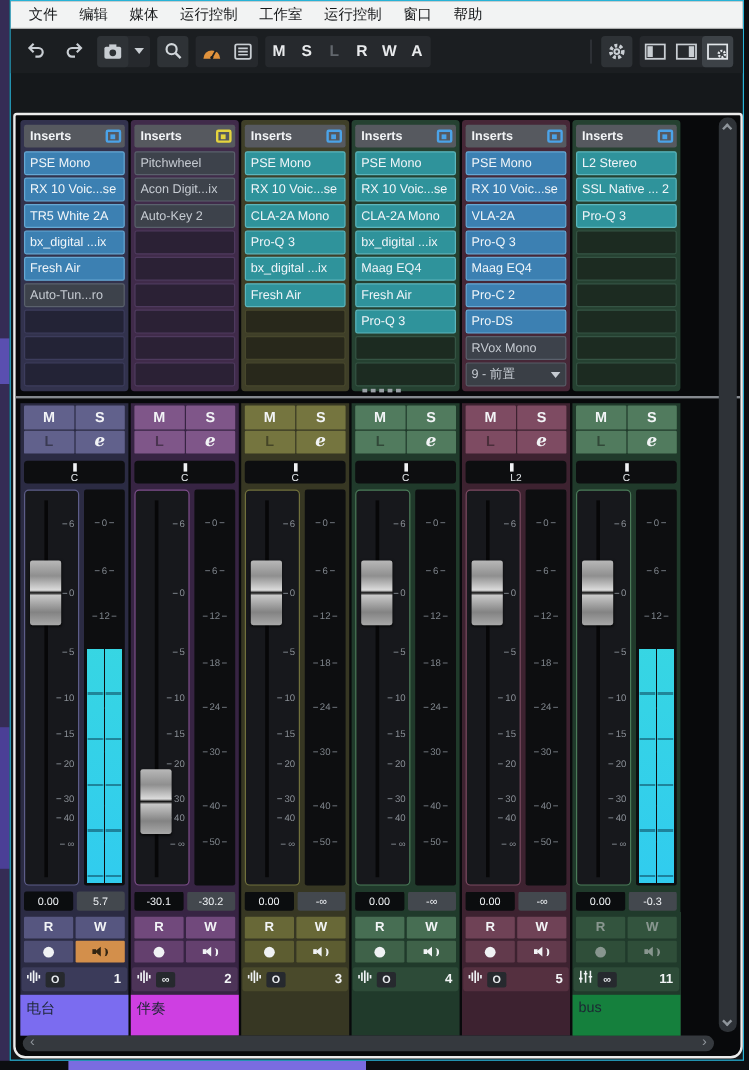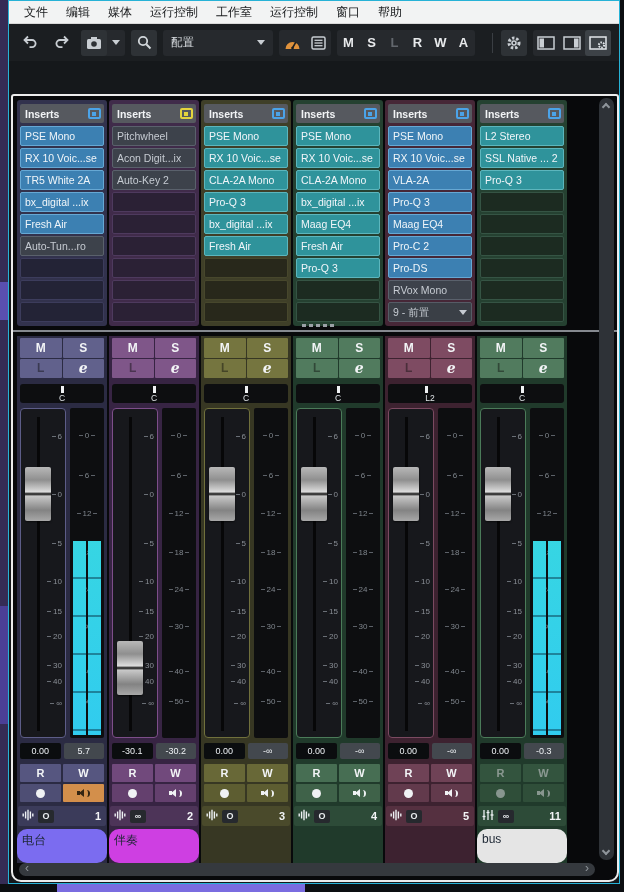--- a/index.html
+++ b/index.html
@@ -93,21 +93,21 @@
   .spk { position:relative; width:15px; height:10px; color:#f0f2f4; }
   .spk .box { position:absolute; left:1px; top:3px; width:3px; height:4px; background:currentColor; }
   .spk .tri { position:absolute; left:3px; top:1px; width:0; height:0; border-top:4px solid transparent; border-bottom:4px solid transparent; border-right:5px solid currentColor; }
   .spk .wave { position:absolute; left:10px; top:1.5px; width:4px; height:7px; border-right:2px solid currentColor; border-radius:0 5px 5px 0; }
   .dim50 { opacity:0.5; }
 
   .inforow { position:absolute; left:1px; top:470px; width:88px; height:20px; border-radius:2px; display:flex; align-items:center; padding:0 5px 0 4px; gap:4px; }
   .badge { width:16px; height:13px; background:#26292e; border-radius:2px; color:#e8ebee; font-size:9px; font-weight:bold; display:flex; align-items:center; justify-content:center; line-height:1; }
   .chnum { margin-left:auto; color:#f2f4f6; font-size:11px; font-weight:bold; }
 
-  .namebar { position:absolute; left:0; top:493px; width:90px; height:34px; padding:3px 5px; color:#1c2633; font-size:12px;border-radius:10px; }
+  .namebar { position:absolute; left:0; top:493px; width:90px; height:34px; padding:3px 5px; color:#1c2633; font-size:12px; }
 
   .vscroll { position:absolute; right:3px; top:2px; width:15px; height:762px; background:#2e3237; border-radius:7px; }
   .chev { position:absolute; left:4px; width:6px; height:6px; border-left:2px solid #8f959b; border-top:2px solid #8f959b; }
   .chev.up { top:6px; transform:rotate(45deg); }
   .chev.down { bottom:6px; transform:rotate(225deg); }
   .hscroll { position:absolute; left:6px; bottom:4px; width:576px; height:13px; background:#35393e; border-radius:7px; color:#8f959b; }
   .hscroll .ar { position:absolute; top:-1px; font-size:12px; line-height:13px; }
   .hscroll .ar.l { left:6px; }
   .hscroll .ar.r { right:6px; }
 </style>
@@ -156,24 +156,20 @@
       </span>
       <span class="tbtn" style="min-width:18px">
           <span class="tri-down"></span>
         </span>
     </span>
     <span class="tbtn">
       <svg width="15" height="15" viewBox="0 0 15 15">
         <circle cx="6" cy="6" r="4.2" fill="none" stroke="#d2d7db" stroke-width="1.8"></circle>
         <line x1="9.3" y1="9.3" x2="13.5" y2="13.5" stroke="#d2d7db" stroke-width="2"></line>
       </svg>
-    </span>
-    <span class="combo">
-      <span class="lbl">配置</span>
-      <span class="tri-down"></span>
     </span>
     <span class="tgroup">
       <span class="tbtn">
         <svg width="17" height="14" viewBox="0 0 17 14">
           <path d="M1.5 13 a7 7 0 0 1 14 0 Z" fill="#e0923c"></path>
           <line x1="8.5" y1="12" x2="11.8" y2="6.2" stroke="#1b1e21" stroke-width="1.6"></line>
           <circle cx="8.5" cy="12" r="1.3" fill="#1b1e21"></circle>
         </svg>
       </span>
       <span class="tbtn">
@@ -830,21 +826,21 @@
                   <line x1="6" y1="1" x2="6" y2="11"></line>
                   <line x1="10" y1="1" x2="10" y2="11"></line>
                   <line x1="0.5" y1="7.5" x2="3.5" y2="7.5"></line>
                   <line x1="4.5" y1="3.5" x2="7.5" y2="3.5"></line>
                   <line x1="8.5" y1="6" x2="11.5" y2="6"></line>
                 </g>
               </svg></span>
             <span class="badge">∞</span>
             <span class="chnum">11</span>
           </div>
-          <div class="namebar" style="background: #e5e5e5;">bus</div>
+          <div class="namebar" style="background: #15803d;">bus</div>
         </div>
       </div>
     <div class="vscroll">
       <span class="chev up"></span>
       <span class="chev down"></span>
     </div>
     <div class="hscroll">
       <span class="ar l">‹</span>
       <span class="ar r">›</span>
     </div>

